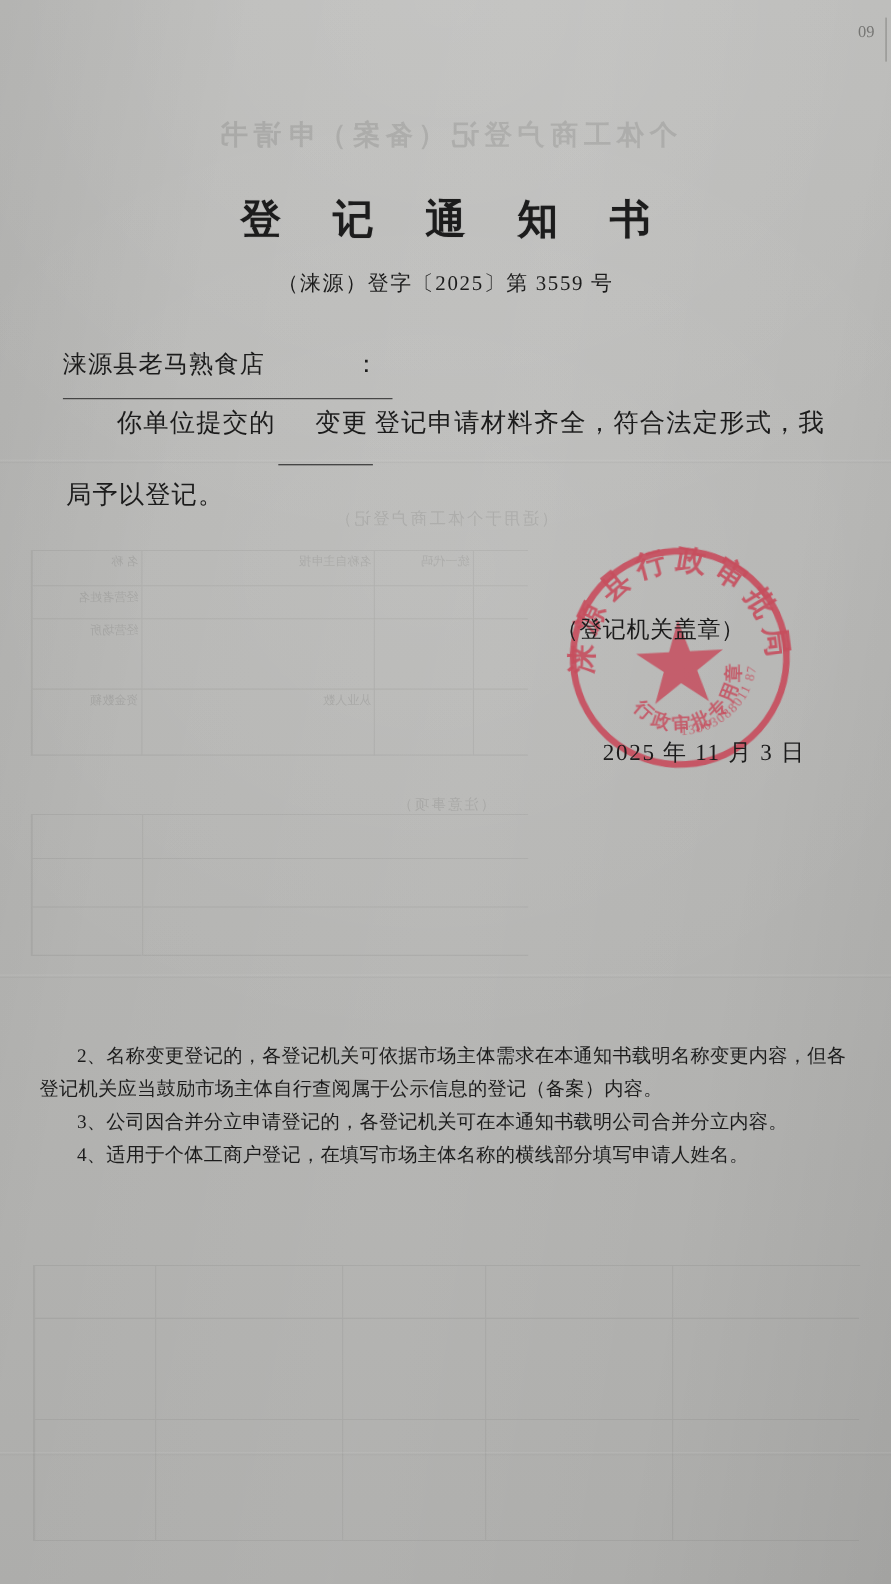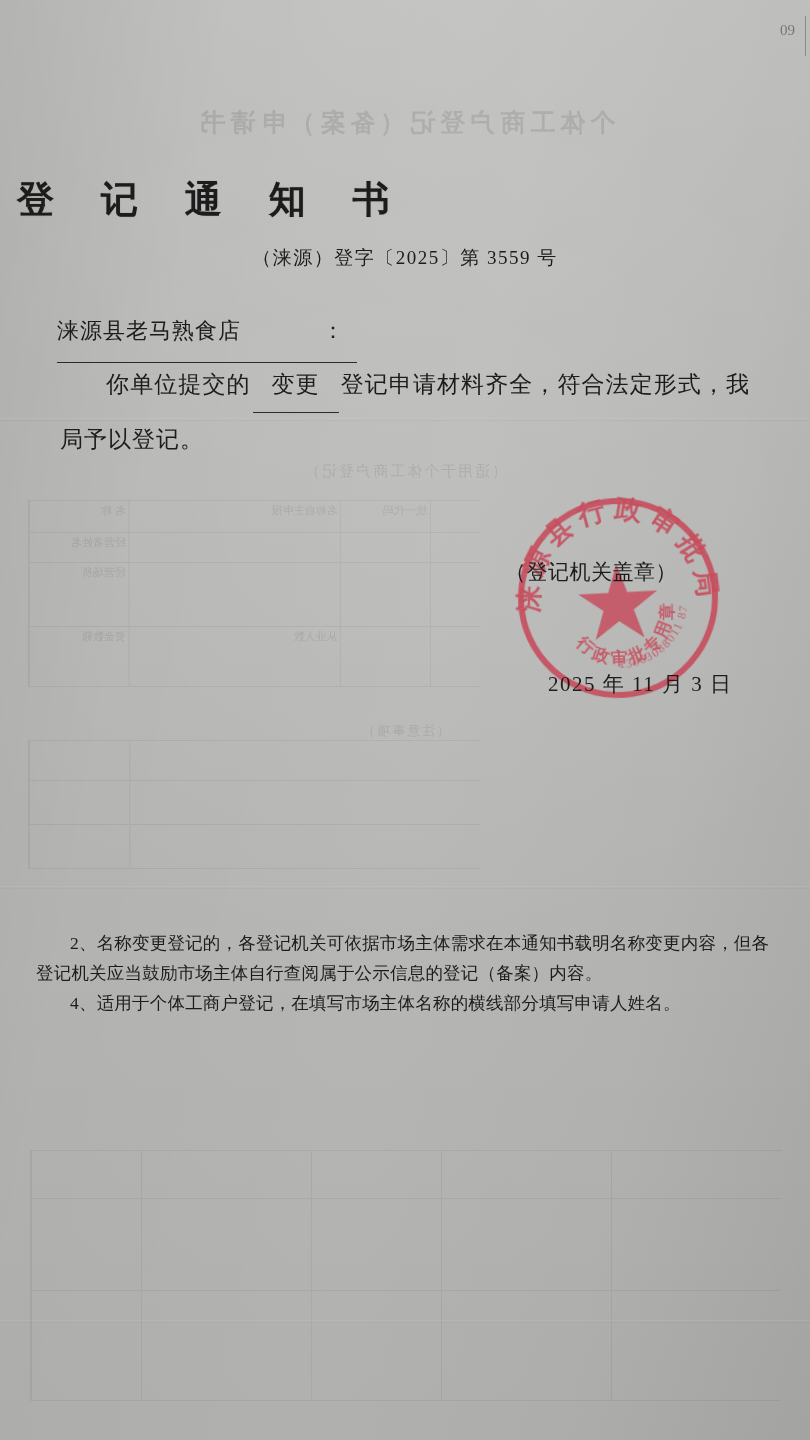--- a/index.html
+++ b/index.html
@@ -81,21 +81,21 @@
   }
 
   
   .content { position: relative; z-index: 3; }
 
   .doc-title {
     position: absolute;
     top: 175px;
     left: 0;
     width: 810px;
-    text-align: left;
+    text-align: center;
     font-size: 37px;
     font-weight: bold;
     letter-spacing: 17px;
     text-indent: 17px;
     font-family: "DejaVu Serif", "Liberation Serif", serif;
     text-shadow: 0 0 1px rgba(0,0,0,0.35);
   }
   .doc-number {
     position: absolute;
     top: 245px;
@@ -125,24 +125,24 @@
     width: 690px;
     font-size: 23px;
     line-height: 53px;
     letter-spacing: 1px;
     text-align: justify;
   }
   .body-para .indent { display: inline-block; width: 46px; }
   .blank-fill {
     display: inline-block;
     min-width: 78px;
-    text-align: center;
+    text-align: right;
     border-bottom: 1.6px solid #2a2a2a;
     margin: 0 2px;
-    padding: 0 4px 1px 4px;
+    padding: 0 4px 11px 4px;
   }
 
   .seal-caption {
     position: absolute;
     top: 558px;
     left: 505px;
     font-size: 21px;
     letter-spacing: 0.5px;
     z-index: 6;
   }
@@ -174,21 +174,21 @@
   .notes {
     position: absolute;
     top: 928px;
     left: 36px;
     width: 745px;
     font-size: 17.5px;
     line-height: 30px;
     letter-spacing: 0.2px;
   }
   .note-line { white-space: nowrap; }
-  .note-line.wrap { white-space: normal; }
+  .note-line.wrap { white-space: normal; margin-top: 16px; }
   .note-indent { display: inline-block; width: 34px; }
   .note-label { letter-spacing: 0.5px; }
 
   .corner-mark {
     position: absolute;
     top: 22px;
     left: 780px;
     font-size: 15px;
     color: #3a3a38;
     opacity: 0.55;
@@ -343,18 +343,19 @@
       <span class="num">11</span>
       <span>月</span>
       <span class="num">3</span>
       <span>日</span>
     </div>
 
     <div class="notes">
 
       <div class="note-line wrap"><span class="note-indent"></span><span>2、</span><span>名称变更登记的，各登记机关可依据市场主体需求在本通知书载明名称变更内容，但各登记机关应当鼓励市场主体自行查阅属于公示信息的登记（备案）内容。</span></div>
 
+      <div class="note-line"><span class="note-indent"></span><span>3、</span><span>公司因合并分立申请登记的，各登记机关可在本通知书载明公司合并分立内容。</span></div>
 
       <div class="note-line"><span class="note-indent"></span><span>4、</span><span>适用于个体工商户登记，在填写市场主体名称的横线部分填写申请人姓名。</span></div>
     </div>
 
   </div>
 </div>
 
 </body></html>

